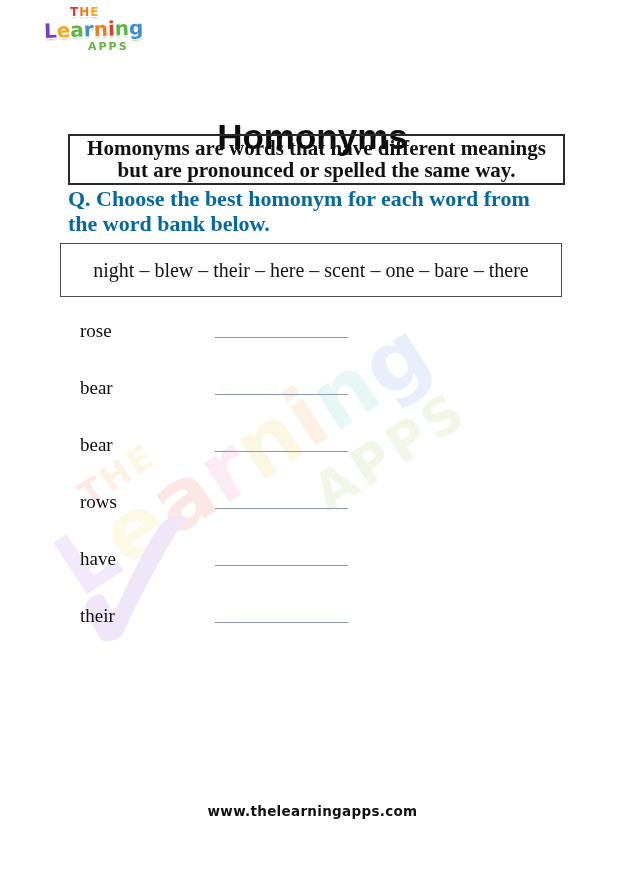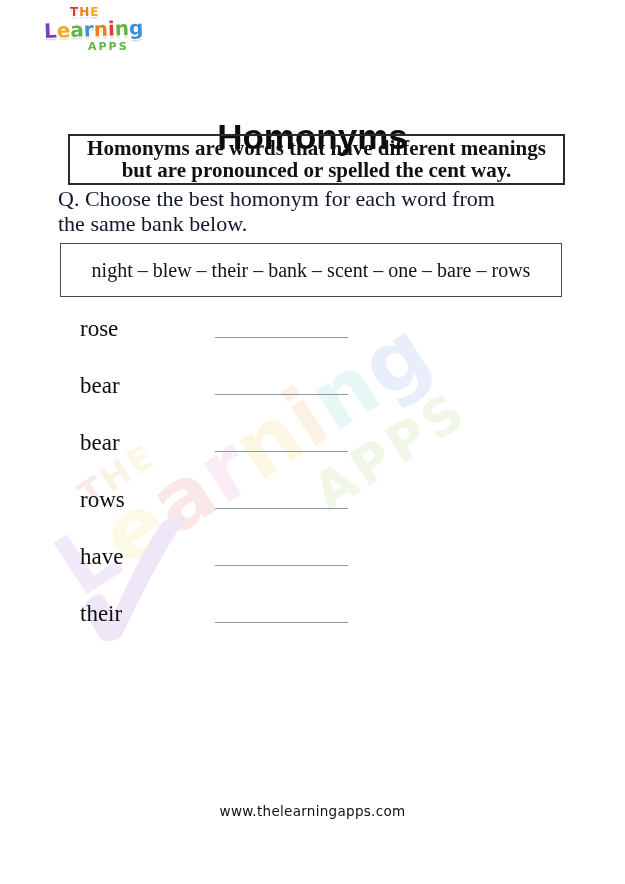--- a/index.html
+++ b/index.html
@@ -47,49 +47,50 @@
   .def-box{
     position:absolute;left:68px;top:134px;width:485px;
     border:2px solid #2a2a2a;
     padding:2px 4px;
     text-align:center;
     font-size:21px;line-height:21.5px;color:#111;font-weight:bold;
   }
 
   
   .question{
-    position:absolute;left:58px;top:186px;width:510px;
+    position:absolute;left:68px;top:186px;width:510px;
     font-size:22px;line-height:25px;
-    color:#0f172a;
+    color:#0369a1;
+    font-weight:bold;
   }
 
   
   .word-bank{
     position:absolute;left:60px;top:243px;width:500px;height:52px;
     border:1px solid #4a4a4a;
     text-align:center;line-height:52px;
     font-size:20px;color:#141414;
     background:transparent;
   }
 
   
   .rows{position:absolute;left:80px;top:295px;width:270px;}
   .row{position:relative;height:57px;}
-  .word{position:absolute;left:0;bottom:10px;font-size:23px;color:#0e0e0e;}
+  .word{position:absolute;left:0;bottom:10px;font-size:19px;color:#0e0e0e;}
   .blank{
     position:absolute;left:135px;bottom:14px;width:133px;height:14px;
     border-bottom:1px solid #8e97a8;
   }
 
   
   .footer{
     position:absolute;left:0;top:803px;width:100%;
     text-align:center;
     font-family:"DejaVu Sans", sans-serif;
-    font-weight:normal;font-size:13.5px;letter-spacing:.3px;color:#111;
+    font-weight:bold;font-size:13.5px;letter-spacing:.3px;color:#111;
   }
 
   
   .watermark{
     position:absolute;left:20px;top:235px;width:565px;height:470px;
     opacity:.30;pointer-events:none;
     font-family:"DejaVu Sans", sans-serif;font-weight:bold;
   }
   .wm-rot{
     position:absolute;left:10px;top:118px;width:545px;
@@ -141,29 +142,29 @@
     <div class="logo-learning outline">
       <span>L</span><span>e</span><span>a</span><span>r</span><span>n</span><span>i</span><span>n</span><span>g</span>
     </div>
     <div class="logo-apps">APPS</div>
   </div>
 
   <h1 class="title">Homonyms</h1>
 
   <div class="def-box">
     <div>Homonyms are words that have different meanings</div>
-    <div>but are pronounced or spelled the cent way.</div>
+    <div>but are pronounced or spelled the same way.</div>
   </div>
 
   <div class="question">
     <div>Q. Choose the best homonym for each word from</div>
-    <div>the same bank below.</div>
+    <div>the word bank below.</div>
   </div>
 
-  <div class="word-bank">night – blew – their – bank – scent – one – bare – rows</div>
+  <div class="word-bank">night – blew – their – here – scent – one – bare – there</div>
 
   <div class="rows">
     <div class="row">
       <span class="word">rose</span>
       <span class="blank"></span>
     </div>
     <div class="row">
       <span class="word">bear</span>
       <span class="blank"></span>
     </div>

